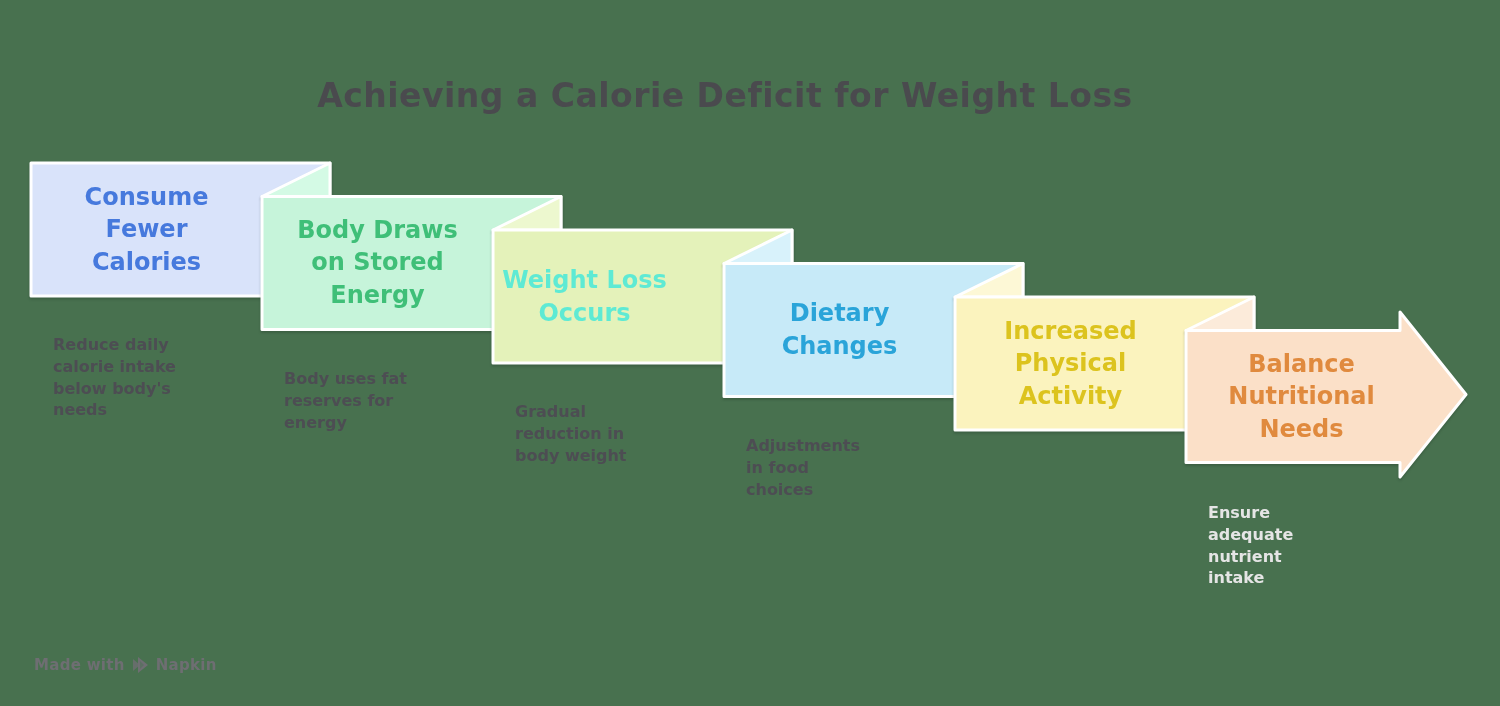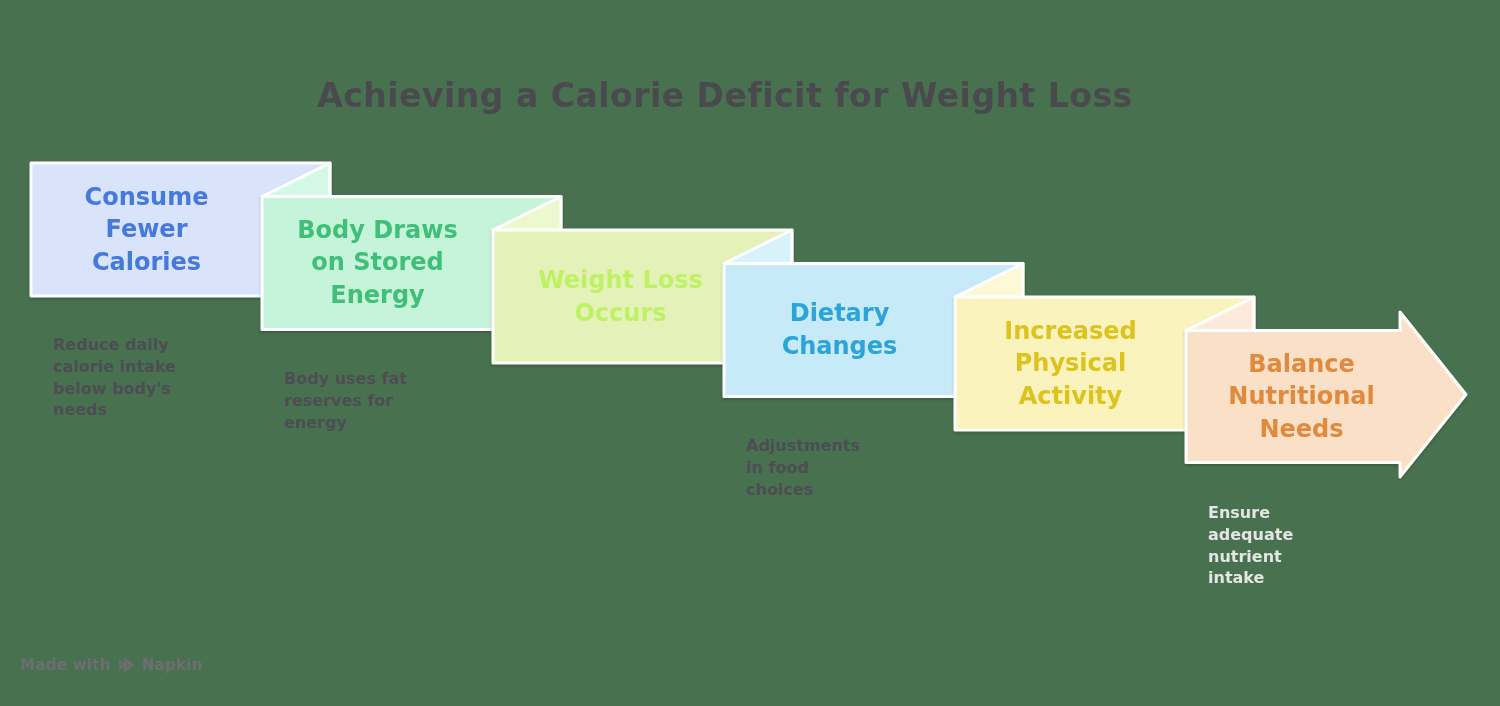--- a/index.html
+++ b/index.html
@@ -44,21 +44,21 @@
   .step-desc {
     position: absolute;
     width: 232px;
     font-size: 16px;
     font-weight: bold;
     line-height: 1.36;
     white-space: pre-line;
   }
   .footer {
     position: absolute;
-    left: 20px;
+    left: 34px;
     top: 656px;
     display: flex;
     align-items: center;
     gap: 7px;
     font-size: 15px;
     font-weight: bold;
     letter-spacing: 0.3px;
   }
 </style>
 </head>
@@ -93,38 +93,41 @@
   </svg>
 
   <div class="main-title" style="color: rgb(74, 74, 78);">Achieving a Calorie Deficit for Weight Loss</div>
 
   <div class="step-title" style="left: 31px; top: 163px; color: rgb(70, 121, 221);">Consume
 Fewer
 Calories</div>
   <div class="step-title" style="left: 262px; top: 196px; color: rgb(63, 191, 120);">Body Draws
 on Stored
 Energy</div>
-  <div class="step-title" style="left: 505px; top: 230px; color: #bef264;">Weight Loss
+  <div class="step-title" style="left: 469px; top: 230px; color: #5eead4;">Weight Loss
 Occurs</div>
   <div class="step-title" style="left: 724px; top: 263px; color: rgb(42, 164, 217);">Dietary
 Changes</div>
   <div class="step-title" style="left: 955px; top: 297px; color: rgb(220, 195, 30);">Increased
 Physical
 Activity</div>
   <div class="step-title" style="left: 1186px; top: 330px; color: rgb(224, 138, 62);">Balance
 Nutritional
 Needs</div>
 
   <div class="step-desc" style="left: 53px; top: 334px; color: rgb(77, 77, 83);">Reduce daily
 calorie intake
 below body's
 needs</div>
   <div class="step-desc" style="left: 284px; top: 368px; color: rgb(77, 77, 83);">Body uses fat
 reserves for
 energy</div>
+  <div class="step-desc" style="left: 515px; top: 401px; color: rgb(77, 77, 83);">Gradual
+reduction in
+body weight</div>
   <div class="step-desc" style="left: 746px; top: 435px; color: rgb(77, 77, 83);">Adjustments
 in food
 choices</div>
   <div class="step-desc" style="left: 1208px; top: 502px; color: #e5e5e5;">Ensure
 adequate
 nutrient
 intake</div>
 
   <div class="footer" style="color: rgb(110, 110, 114);">
     <span>Made with</span>

